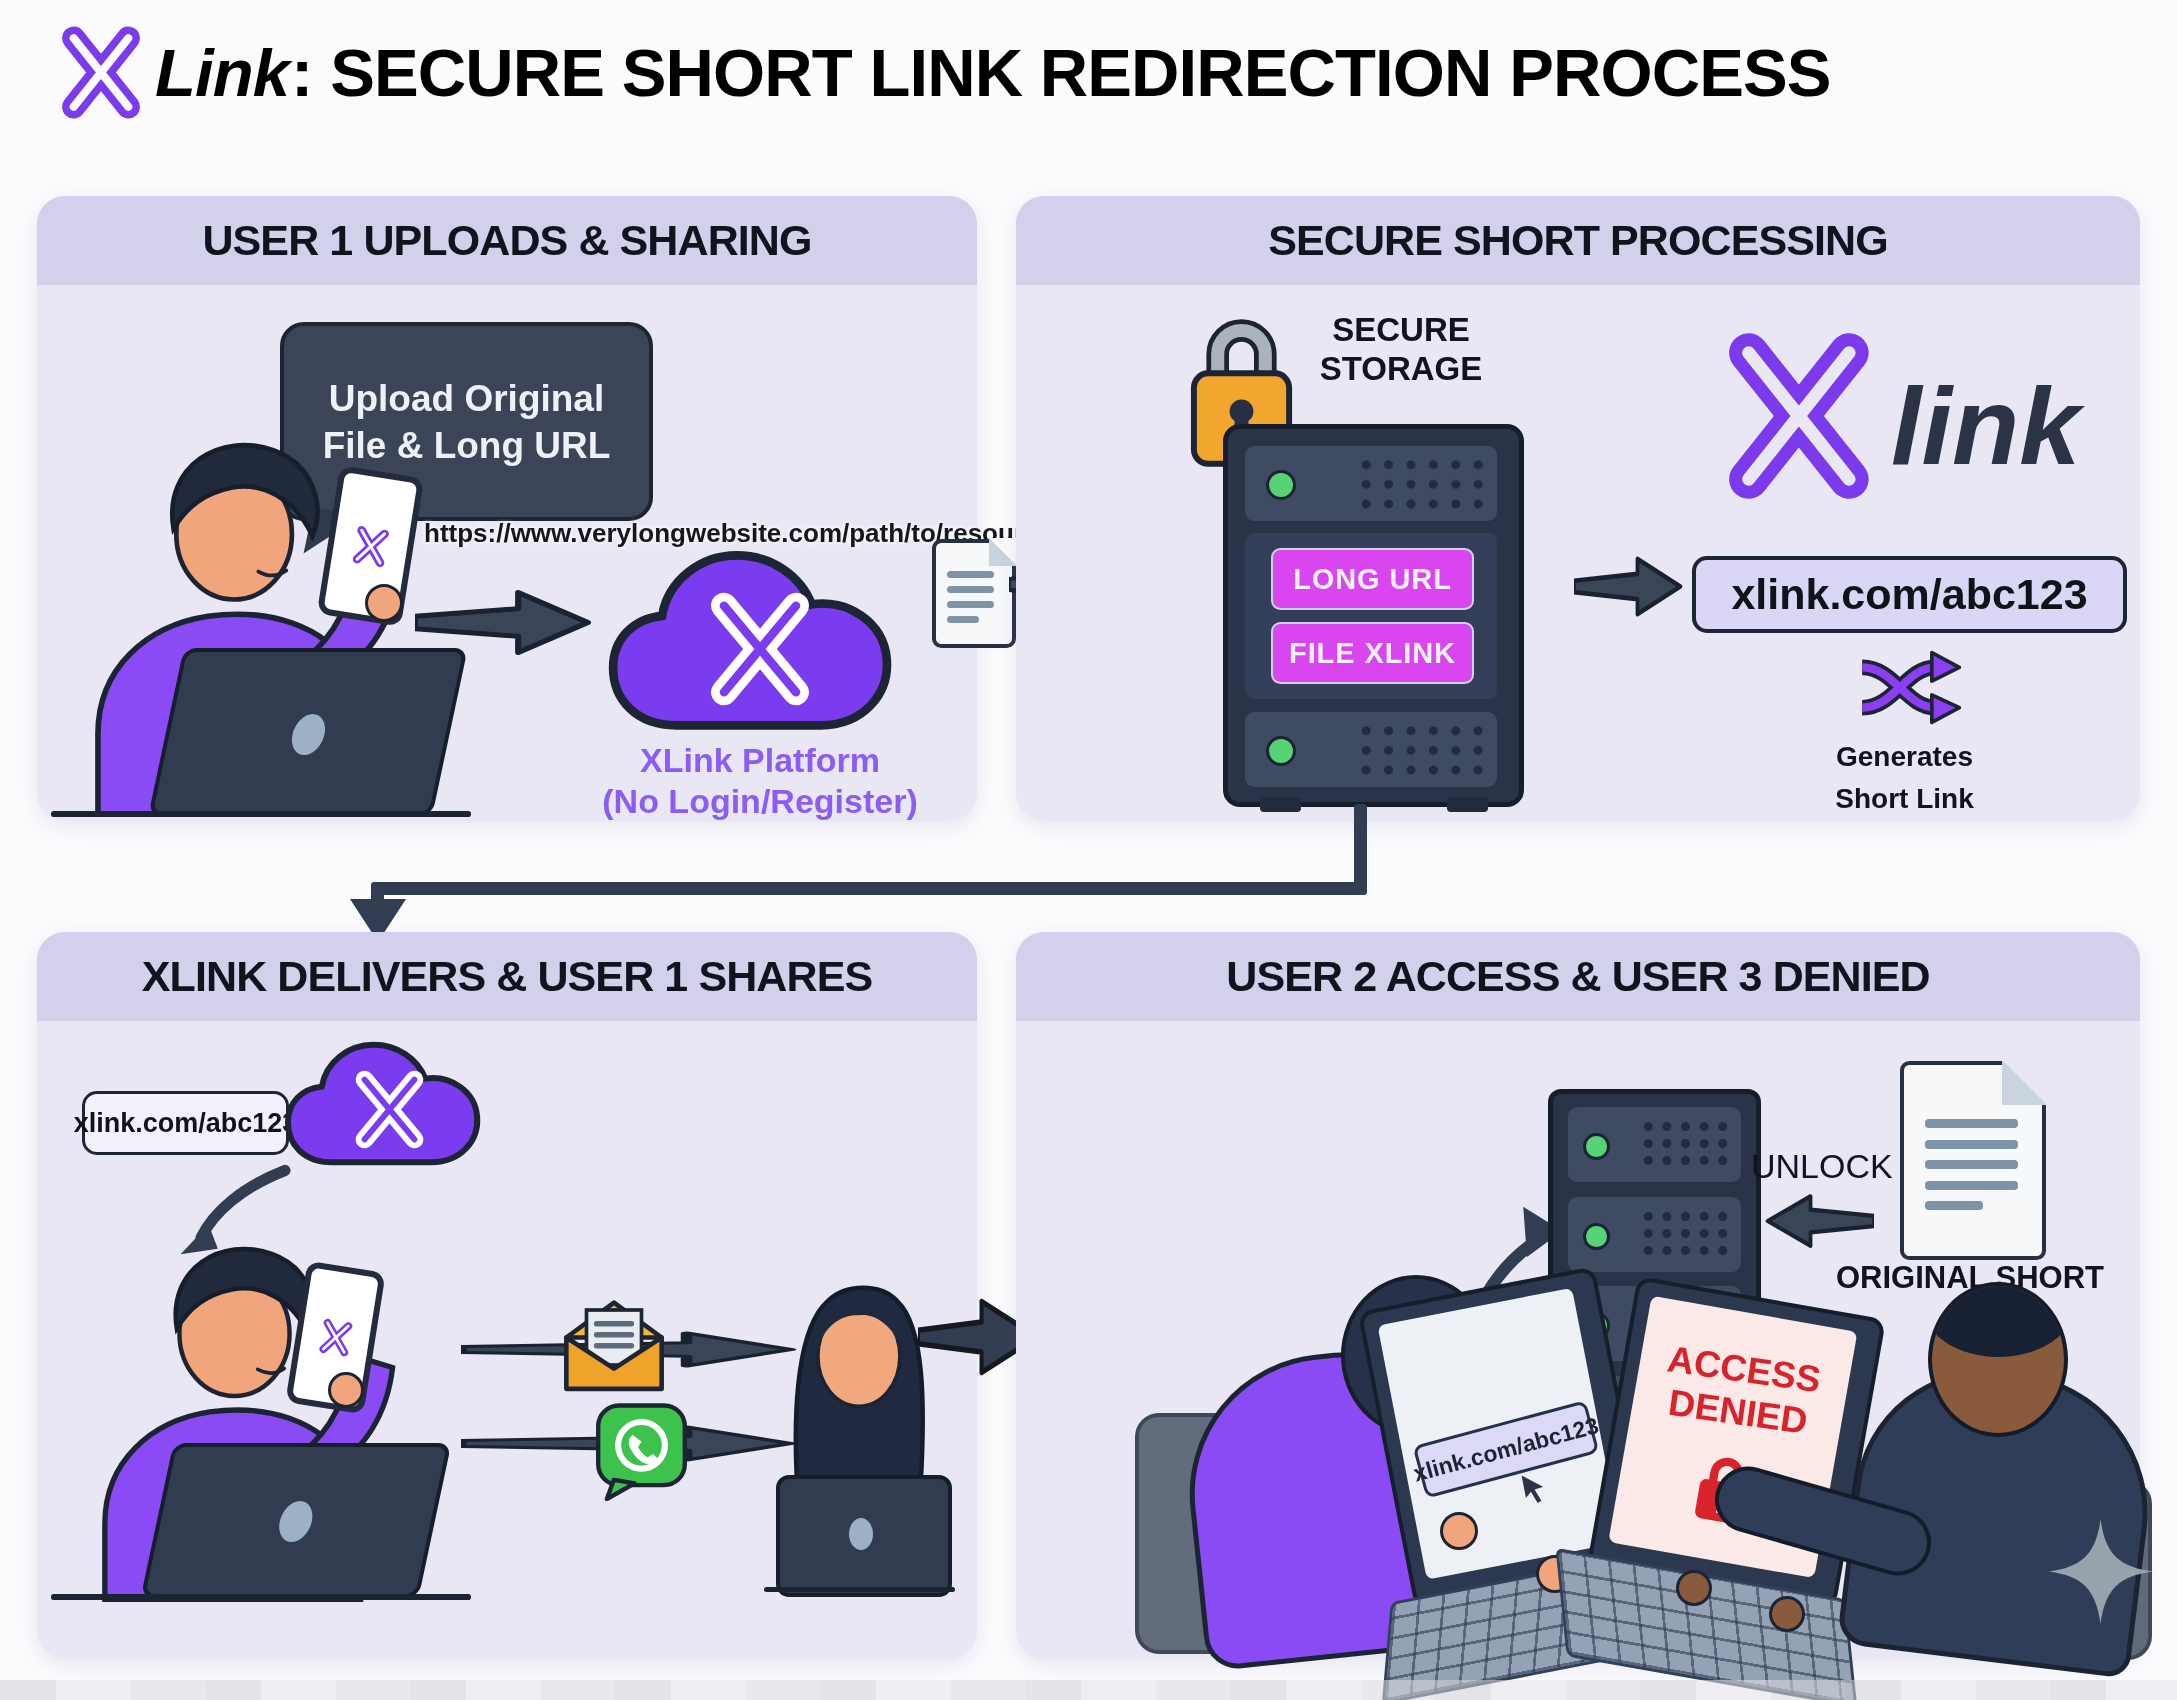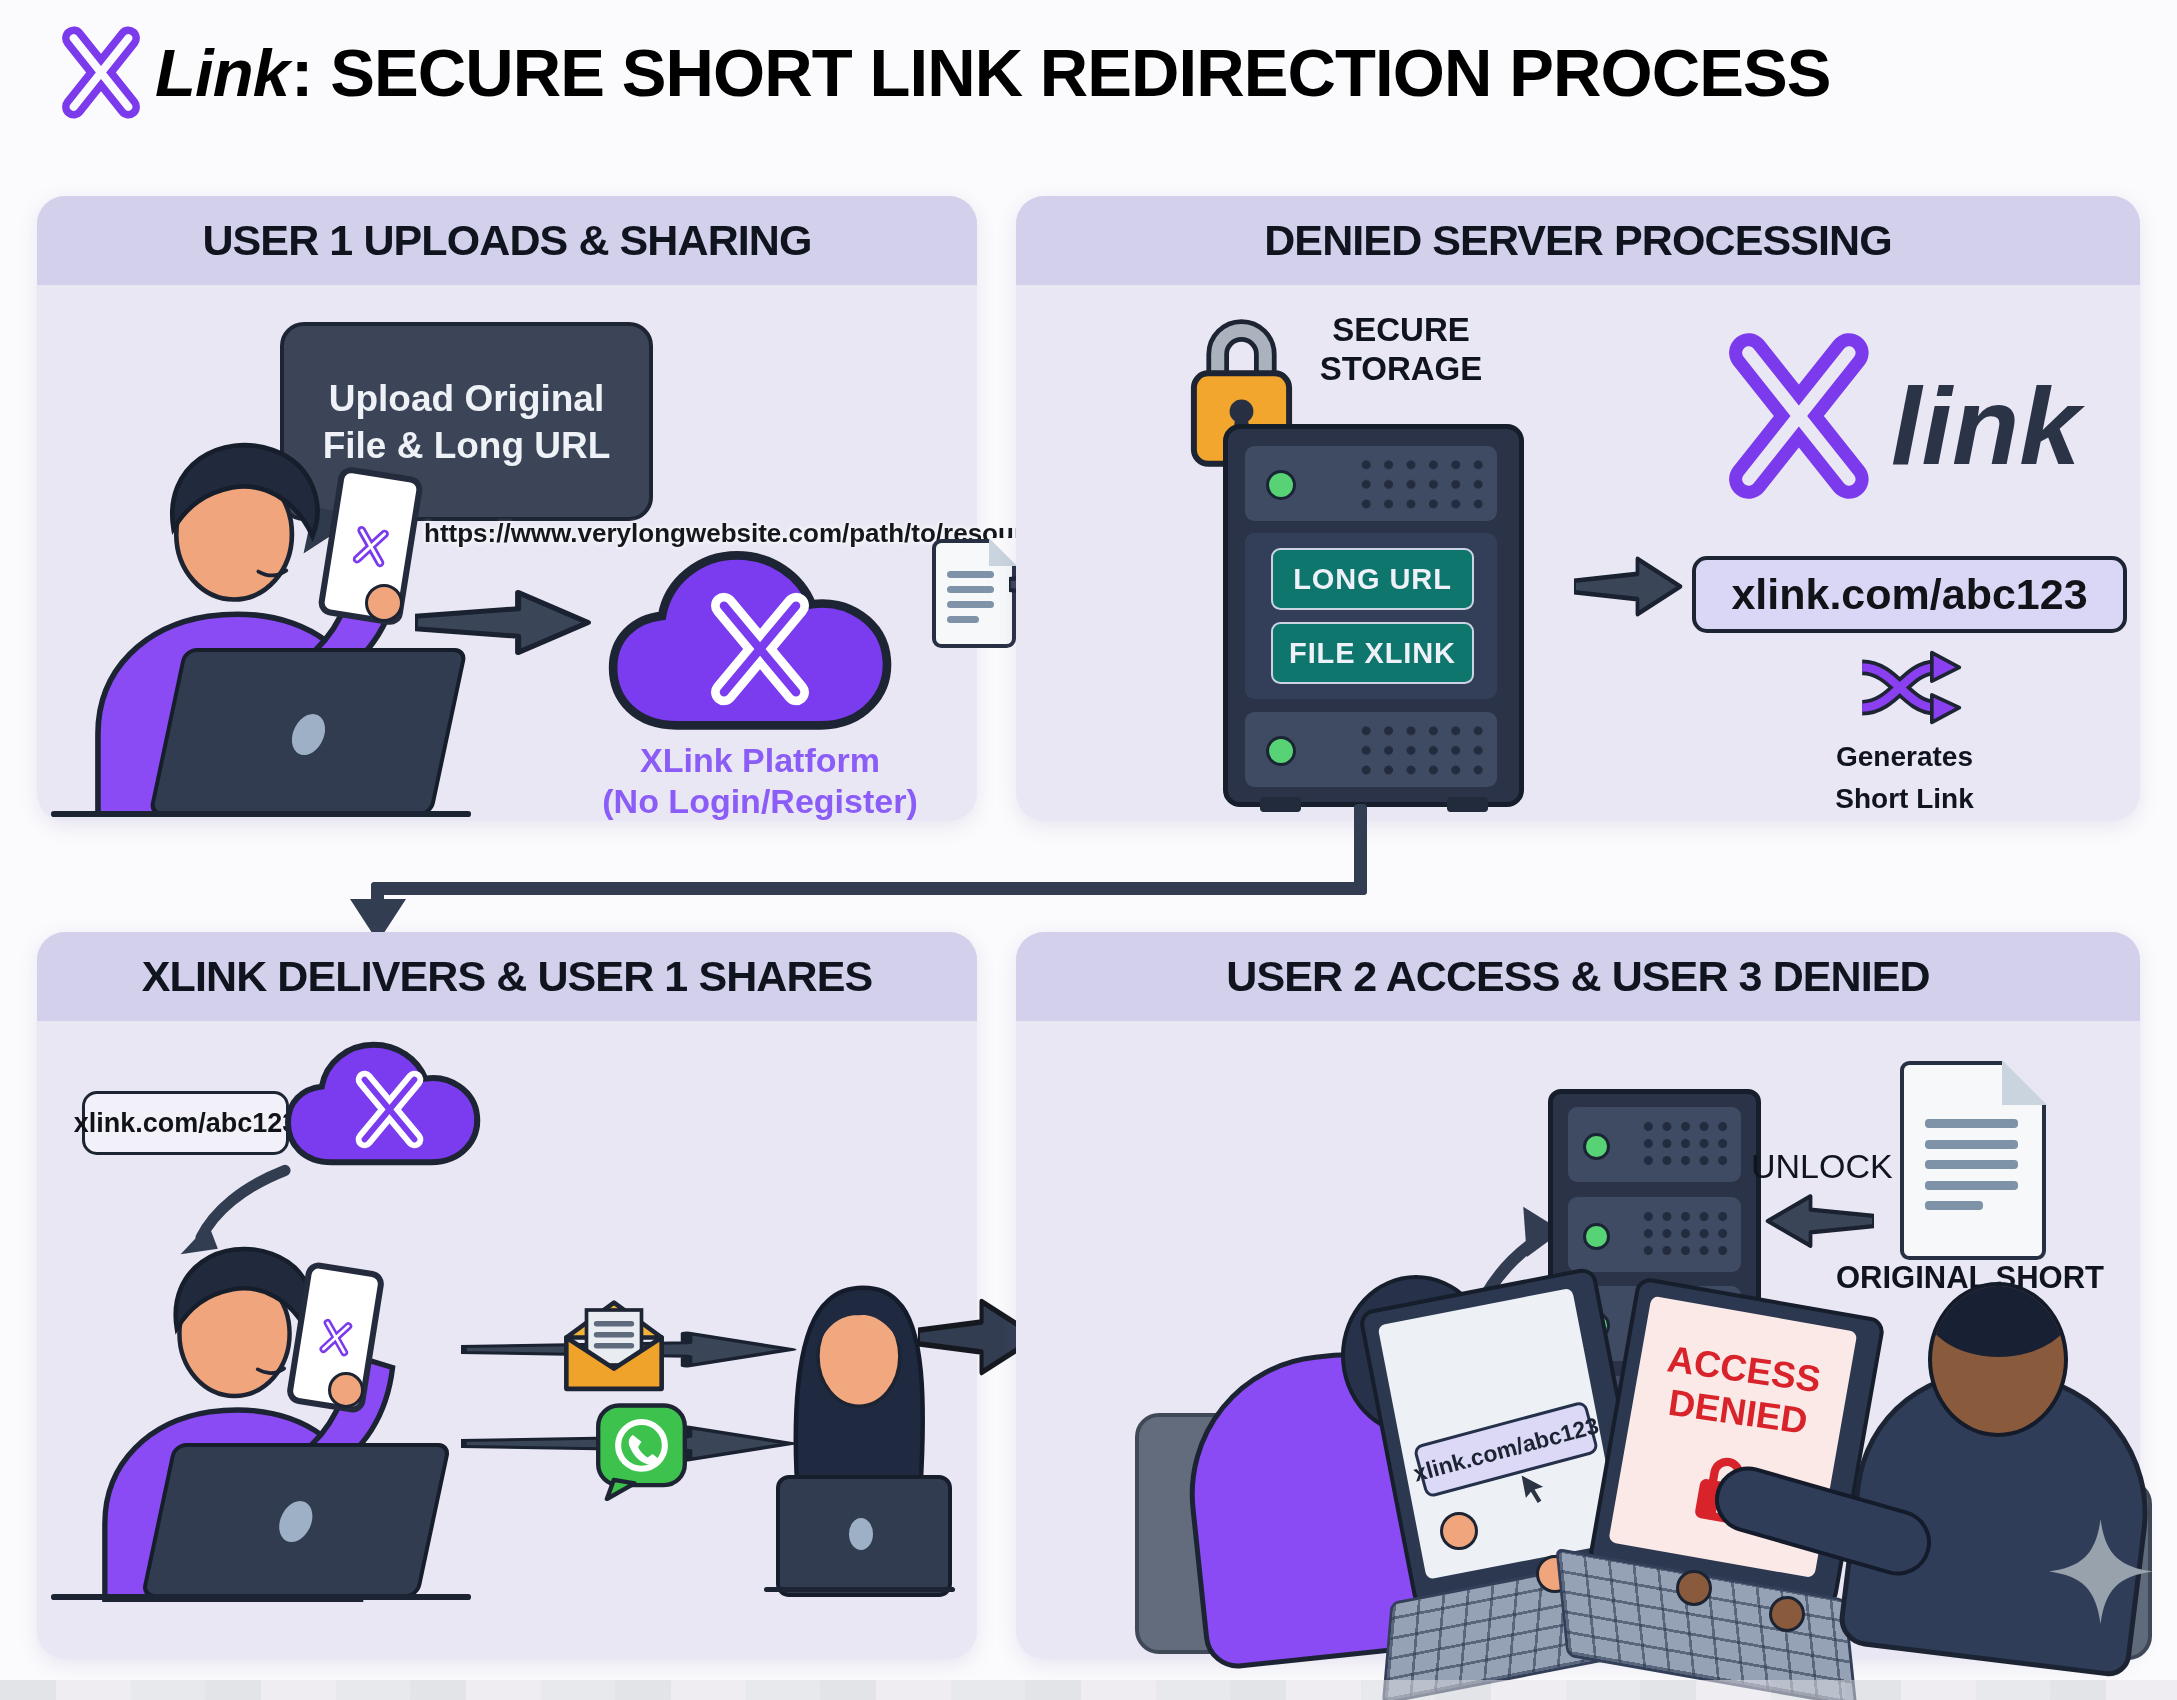--- a/index.html
+++ b/index.html
@@ -41,21 +41,21 @@
   #shortlink1{left:1692px;top:556px;width:427px;height:69px;}
   #shortlink1 span{font-size:43px;}
   #shortlink2{left:82px;top:1091px;width:201px;height:58px;background:#f2f1fa;border-width:3.7px;}
   #shortlink2 span{font-size:27px;}
   
   .srv-outer{background:#2a3347;border:5.6px solid #161d2b;border-radius:17px;}
   .srv-slot{position:absolute;background:#3f4b63;border-radius:9.3px;}
   .led{position:absolute;width:24px;height:24px;border-radius:50%;background:#57d375;border:3.7px solid #1b2434;}
   .dots{position:absolute;background-image:radial-gradient(circle,#232c3e 4.2px,transparent 4.7px);
         background-size:22.4px 19.6px;}
-  .srv-label{position:absolute;background:#0f766e;border:2.8px solid #ccd3e3;border-radius:9.3px;
+  .srv-label{position:absolute;background:#d946ef;border:2.8px solid #ccd3e3;border-radius:9.3px;
              display:flex;align-items:center;justify-content:center;}
   .srv-label span{color:#eef1f7;font-size:29px;font-weight:800;letter-spacing:0.9px;}
   .srv-foot{position:absolute;background:#222b3c;border-radius:3.7px;}
   
   .pipe{background:#333d52;border-radius:3.7px;}
   .arrowhead-down{width:0;height:0;border-left:28px solid transparent;border-right:28px solid transparent;
                   border-top:43px solid #333d52;}
   
   .doc{background:#f6f8fa;border:4.7px solid #273043;border-radius:9.3px;}
   .doc .fold-outer{position:absolute;top:-4.7px;right:-4.7px;width:0;height:0;}
@@ -163,21 +163,21 @@
     <div class="line" style="left:11.2px;top:43px;width:47px;height:6.5px;"></div>
     <div class="line" style="left:11.2px;top:58px;width:47px;height:6.5px;"></div>
     <div class="line" style="left:11.2px;top:73px;width:32px;height:6.5px;"></div>
   </div>
   <svg class="abs" style="left:1009px;top:552px;" width="107" height="65" viewBox="0 0 120 60" preserveAspectRatio="none">
     <polygon points="0,25 68,19 68,6 114,30 68,54 68,41 0,35" fill="#3a4558" stroke="#1a2130" stroke-width="4" stroke-linejoin="round"></polygon>
   </svg>
 
   <div id="panel2" class="abs panel">
     <div class="panel-head">
-      <span>DENIED SERVER PROCESSING</span>
+      <span>SECURE SHORT PROCESSING</span>
     </div>
   </div>
 
   <svg class="abs" style="left:1182px;top:306px;" width="119" height="168" viewBox="0 0 100 140">
     <path d="M30 62 V40 a20 20 0 0 1 40 0 V62" fill="none" stroke="#1d2433" stroke-width="19"></path>
     <path d="M30 62 V40 a20 20 0 0 1 40 0 V62" fill="none" stroke="#aab3bd" stroke-width="11"></path>
     <rect x="10" y="56" width="80" height="76" rx="12" fill="#f2a62e" stroke="#1d2433" stroke-width="5"></rect>
     <circle cx="50" cy="88" r="10" fill="#273043"></circle>
       <path d="M45 92 L41 118 H59 L55 92 Z" fill="#273043"></path>
   </svg>

